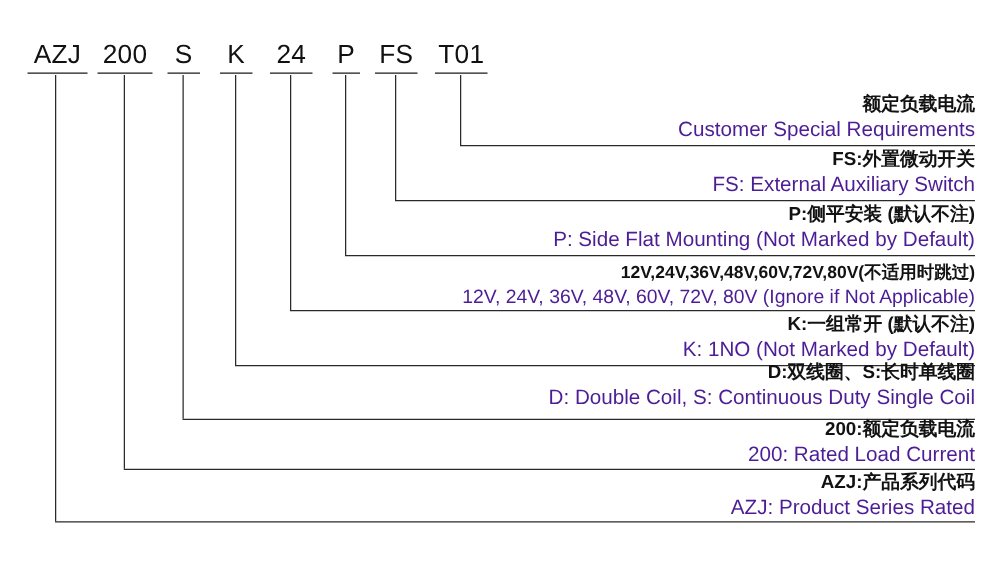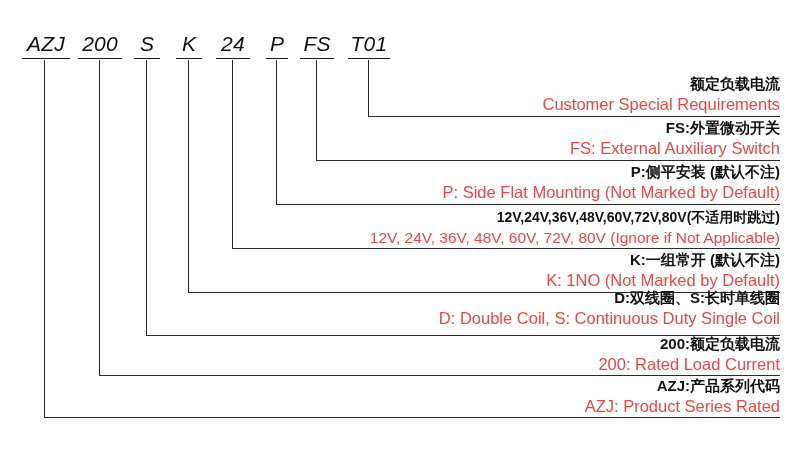--- a/index.html
+++ b/index.html
@@ -17,21 +17,20 @@
     overflow: hidden;
   }
 
   
   #code-row {
     position: absolute;
     left: 0;
     top: 32px;
     width: 800px;
     height: 30px;
-    font-style: italic;
   }
   .code-seg {
     position: absolute;
     top: 0;
     text-align: center;
     font-size: 21px;
     line-height: 24px;
     letter-spacing: 0.2px;
     color: #111111;
     white-space: nowrap;
@@ -67,21 +66,21 @@
   }
   .desc .cn {
     font-size: 15px;
     line-height: 20px;
     font-weight: 700;
     color: #121212;
   }
   .desc .en {
     font-size: 16.5px;
     line-height: 21px;
-    color: #ef4444;
+    color: #4c1d95;
   }
   .desc.small .cn { font-size: 14px; }
   .desc.small .en { font-size: 15.5px; }
 </style>
 </head>
 <body>
 
 <div id="page">
 
   <div id="code-row">

